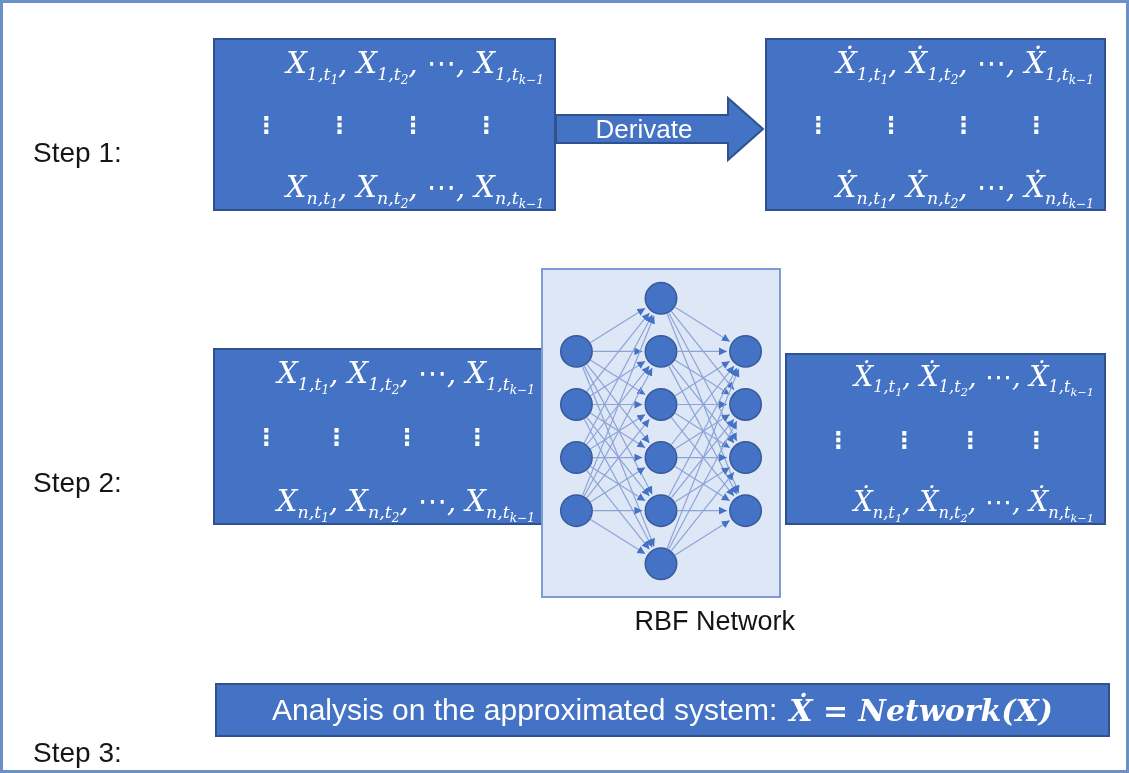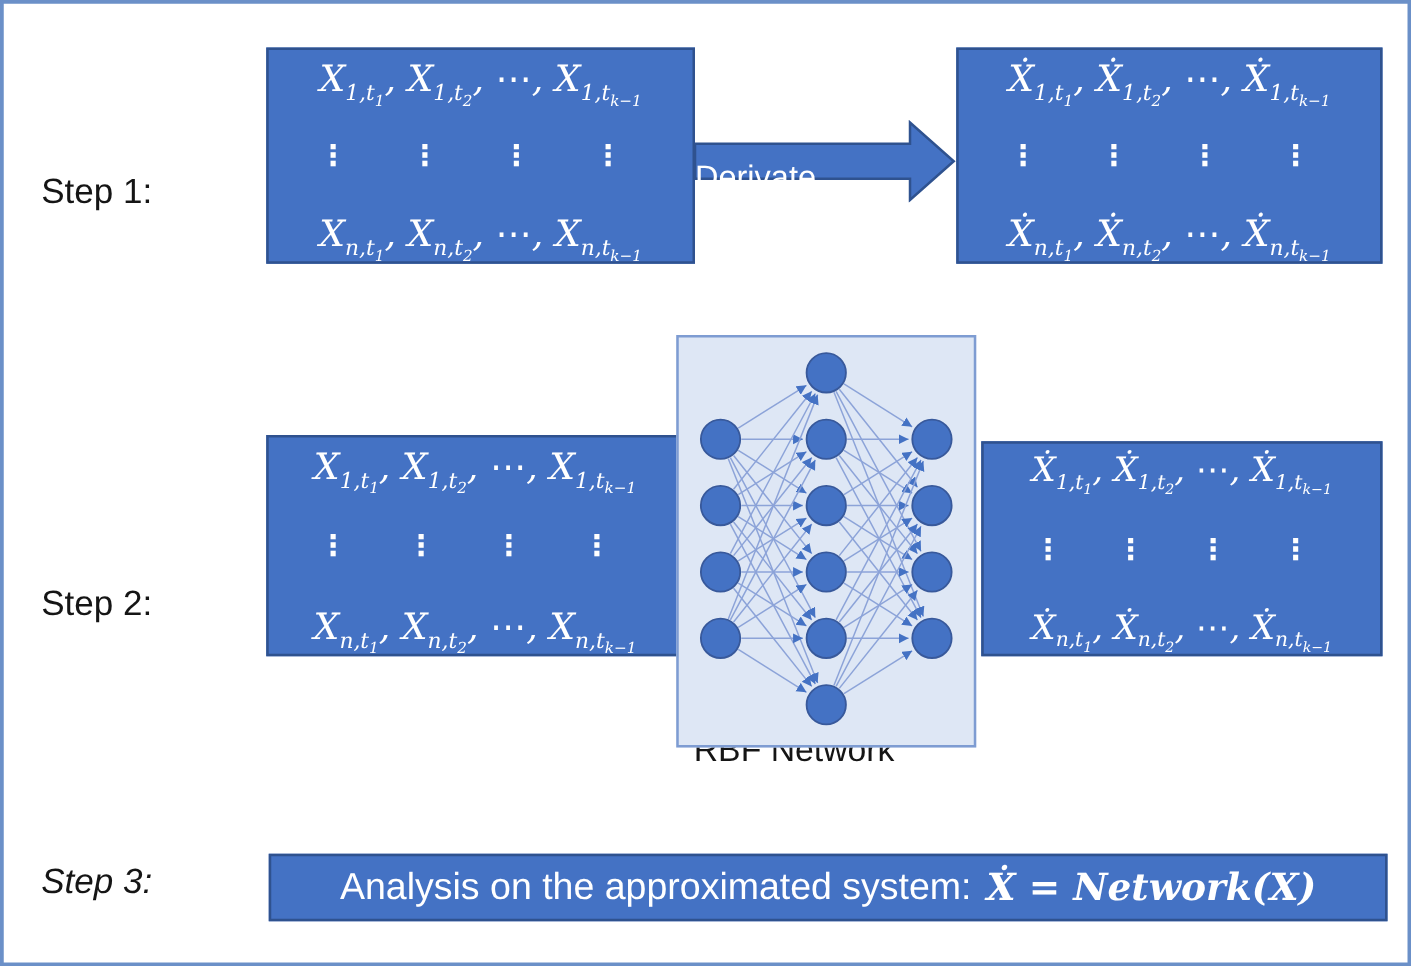--- a/index.html
+++ b/index.html
@@ -13,49 +13,49 @@
     white-space:nowrap;
     margin-top:34px;
   }
   .mbox {
     position:absolute; background:var(--box_blue,#4472C4);
     border:2px solid var(--box_border,#2F528F); box-sizing:border-box;
     display:flex; flex-direction:column; justify-content:space-between;
     padding:7px 10px 5px; color:var(--text_light,#fff); z-index:1;
   }
   .mrow {
-    text-align:center; font-family:"DejaVu Serif","DejaVu Sans",serif;
+    text-align:right; font-family:"DejaVu Serif","DejaVu Sans",serif;
     font-style:italic; font-size:29px; line-height:1.12; white-space:nowrap;
   }
   .mrow sub { font-size:60%; line-height:0; }
   .mrow sub sub { font-size:70%; }
   .box4 .mrow { font-size:27px; }
   .vrow { display:flex; justify-content:space-between; padding:0 46px 0 30px; }
   .vrow span {
     font-family:"DejaVu Sans",sans-serif; font-size:23px; line-height:1;
     color:var(--text_light,#fff); font-weight:bold;
   }
   .arrow-svg { position:absolute; left:553px; top:93px; }
   .arrow-shape { fill:var(--box_blue,#4472C4); stroke:var(--box_border,#2F528F); stroke-width:2; }
   .arrow-label {
-    position:absolute; left:553px; top:118px; width:176px; height:40px;
-    line-height:40px; font-size:26px;
+    position:absolute; left:553px; top:106px; width:176px; height:40px;
+    line-height:40px; text-align:center; font-size:26px;
     color:var(--text_light,#fff); z-index:3;
   }
   .net-box {
     position:absolute; left:538px; top:265px; width:240px; height:330px;
     box-sizing:border-box; background:var(--net_bg,#DEE7F5);
     border:2px solid var(--net_border,#7E9CD2); z-index:2;
   }
   .net-box svg { display:block; width:100%; height:100%; }
   .edge { stroke:var(--edge_line,#8CA3D8); stroke-width:1.2; fill:none; }
   .node { fill:var(--node_fill,#4472C4); stroke:var(--node_border,#38599B); stroke-width:1.5; }
   .arrowhead-path { fill:var(--edge_arrow,#4472C4); }
   .net-label {
-    position:absolute; left:538px; top:582px; width:240px; text-align:left;
+    position:absolute; left:538px; top:603px; width:240px; text-align:right;
     transform:translateX(14px); font-size:27px; color:var(--text_dark,#151515);
     white-space:nowrap;
   }
   .banner {
     position:absolute; left:212px; top:680px; width:895px; height:54px;
     box-sizing:border-box; background:var(--box_blue,#4472C4);
     border:2px solid var(--box_border,#2F528F);
     display:flex; align-items:center; justify-content:center;
     color:var(--text_light,#fff); white-space:nowrap;
   }
@@ -190,20 +190,20 @@
       <span>⋮</span>
       <span>⋮</span>
       <span>⋮</span>
       <span>⋮</span>
     </div>
     <div class="mrow">Ẋ<sub>n,t<sub>1</sub></sub>, Ẋ<sub>n,t<sub>2</sub></sub>, ⋯, Ẋ<sub>n,t<sub>k−1</sub></sub></div>
   </div>
 
   <div class="net-label">RBF Network</div>
 
-  <div class="step-label" style="left:30px; top:652px;font-style:italic;">Step 3:</div>
+  <div class="step-label" style="left:30px; top:700px;">Step 3:</div>
 
   <div class="banner">
     <span class="prefix">Analysis on the approximated system:</span>
     <span class="eq">Ẋ = Network(X)</span>
   </div>
 
 </div>
 
 </body></html>

